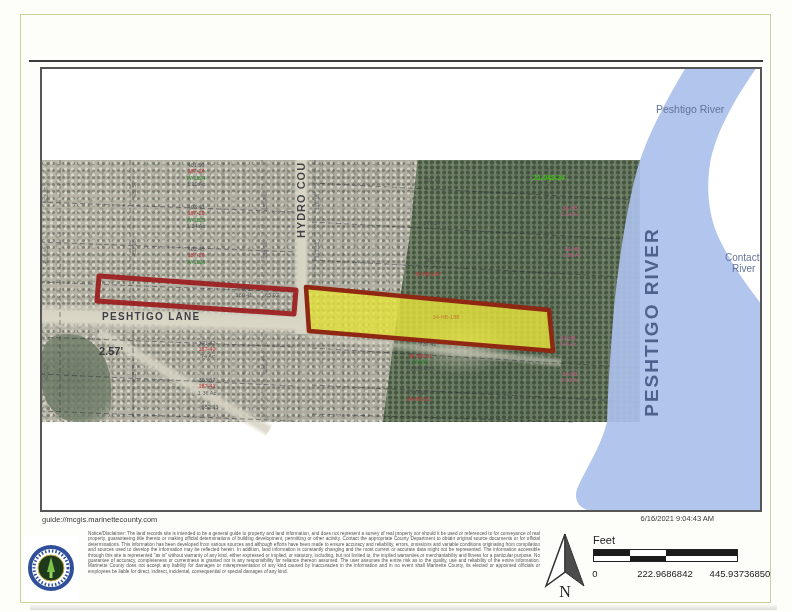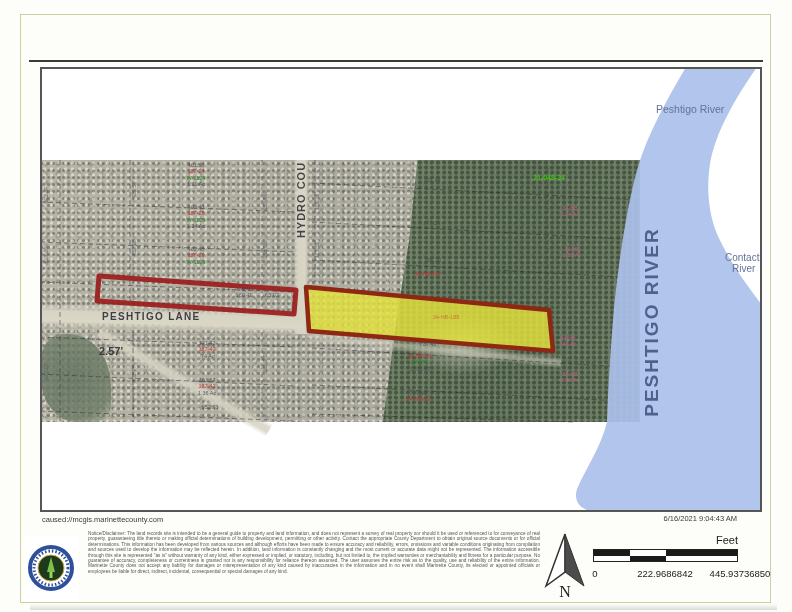--- a/index.html
+++ b/index.html
@@ -77,28 +77,28 @@
   .tl-g{color:#4b4b52;opacity:.85;}
   .tl-r{color:#c23434;}
   .tl-grn{color:#2e8b2e;}
   .tl-p{color:#c05a86;}
   .tl-G{color:#3ec414;font-weight:bold;font-size:7px;}
   .vdim{position:absolute;font-size:5.5px;color:#55555c;opacity:.8;white-space:nowrap;
     transform:translate(-50%,-50%) rotate(-90deg);filter:blur(.2px);}
 
   
   #portal-url{position:absolute;left:42px;top:515px;font-size:7.5px;color:#3a3a3a;}
-  #timestamp{position:absolute;left:555px;top:514px;width:182px;text-align:right;
+  #timestamp{position:absolute;left:532px;top:514px;width:182px;text-align:right;
     font-size:7.5px;color:#3a3a3a;}
   #disclaimer{position:absolute;left:88px;top:531px;width:452px;font-size:4.7px;
     line-height:5.4px;color:#555;text-align:justify;filter:blur(.15px);}
   #seal-box{position:absolute;left:24px;top:536px;width:54px;height:66px;background:#fff;}
   #north-n{position:absolute;left:546px;top:583px;width:38px;text-align:center;
     font-family:"Liberation Serif",serif;font-size:16px;color:#222;}
-  #scale-unit{position:absolute;left:593px;top:534px;width:145px;text-align:right;
+  #scale-unit{position:absolute;left:593px;top:534px;width:145px;text-align:left;
     font-size:11px;color:#222;}
   #scale-bar{position:absolute;left:593px;top:549px;width:145px;height:13px;
     border:1px solid #222;box-sizing:border-box;background:#fff;}
   #scale-bar .seg{position:absolute;}
   #scale-zero{position:absolute;left:588px;top:568px;width:14px;text-align:center;
     font-size:9.5px;color:#222;}
   #scale-mid{position:absolute;left:615px;top:568px;width:100px;text-align:center;
     font-size:9.5px;color:#222;}
   #scale-max{position:absolute;left:685px;top:568px;width:110px;text-align:center;
     font-size:9.5px;color:#222;}
@@ -262,21 +262,21 @@
           <div class="vdim" style="left: 265px; top: 202px;">157.46</div>
           <div class="vdim" style="left: 265px; top: 250px;">158.76</div>
           <div class="vdim" style="left: 317px; top: 202px;">116.16</div>
           <div class="vdim" style="left: 317px; top: 250px;">117.51</div>
           <div class="vdim" style="left: 265px; top: 364px;">161.77</div>
         </div>
     </div>
   </div>
   <div id="map-border"></div>
 
-  <div id="portal-url">caused://mcgis.marinettecounty.com</div>
+  <div id="portal-url">guide://mcgis.marinettecounty.com</div>
   <div id="timestamp">6/16/2021 9:04:43 AM</div>
   <div id="disclaimer">Notice/Disclaimer:  The land records site is intended to be a general guide to property and land information, and does not represent a survey of real property nor should it be used or referenced to for conveyance of real property, guaranteeing title thereto or making official determinations of building development, permitting or other activity.  Contact the appropriate County Department to obtain original source documents or for official determinations.  This information has been developed from various sources and although efforts have been made to ensure accuracy and reliability, errors, omissions and variable conditions originating from compilation and sources used to develop the information may be reflected herein.  In addition, land information is constantly changing and the most current or accurate data might not be represented.  The information accessible through this site is represented "as is" without warranty of any kind, either expressed or implied, or statutory, including, but not limited to, the implied warranties or merchantability and fitness for a particular purpose.  No guarantee of accuracy, completeness or currentness is granted nor is any responsibility for reliance thereon assumed.  The user assumes the entire risk as to the quality, use and reliability of the entire information.  Marinette County does not accept any liability for damages or misrepresentation of any kind caused by inaccuracies in the information and in no event shall Marinette County, its elected or appointed officials or employees be liable for direct, indirect, incidental, consequential or special damages of any kind.</div>
 
   <div id="seal-box">
     <svg width="54" height="66">
       <circle cx="27" cy="32" r="21" fill="#fff" stroke="#2f4f9b" stroke-width="4"></circle>
       <circle cx="27" cy="32" r="17" fill="none" stroke="#2f4f9b" stroke-width="3" stroke-dasharray="1.5 2"></circle>
       <circle cx="27" cy="32" r="13" fill="#1e3a1c" stroke="#caa93c" stroke-width="1"></circle>
       <polygon points="27,21 31,36 23,36" fill="#7ec24a"></polygon>
       <rect x="25.5" y="36" width="3" height="6" fill="#9ad45e"></rect>

